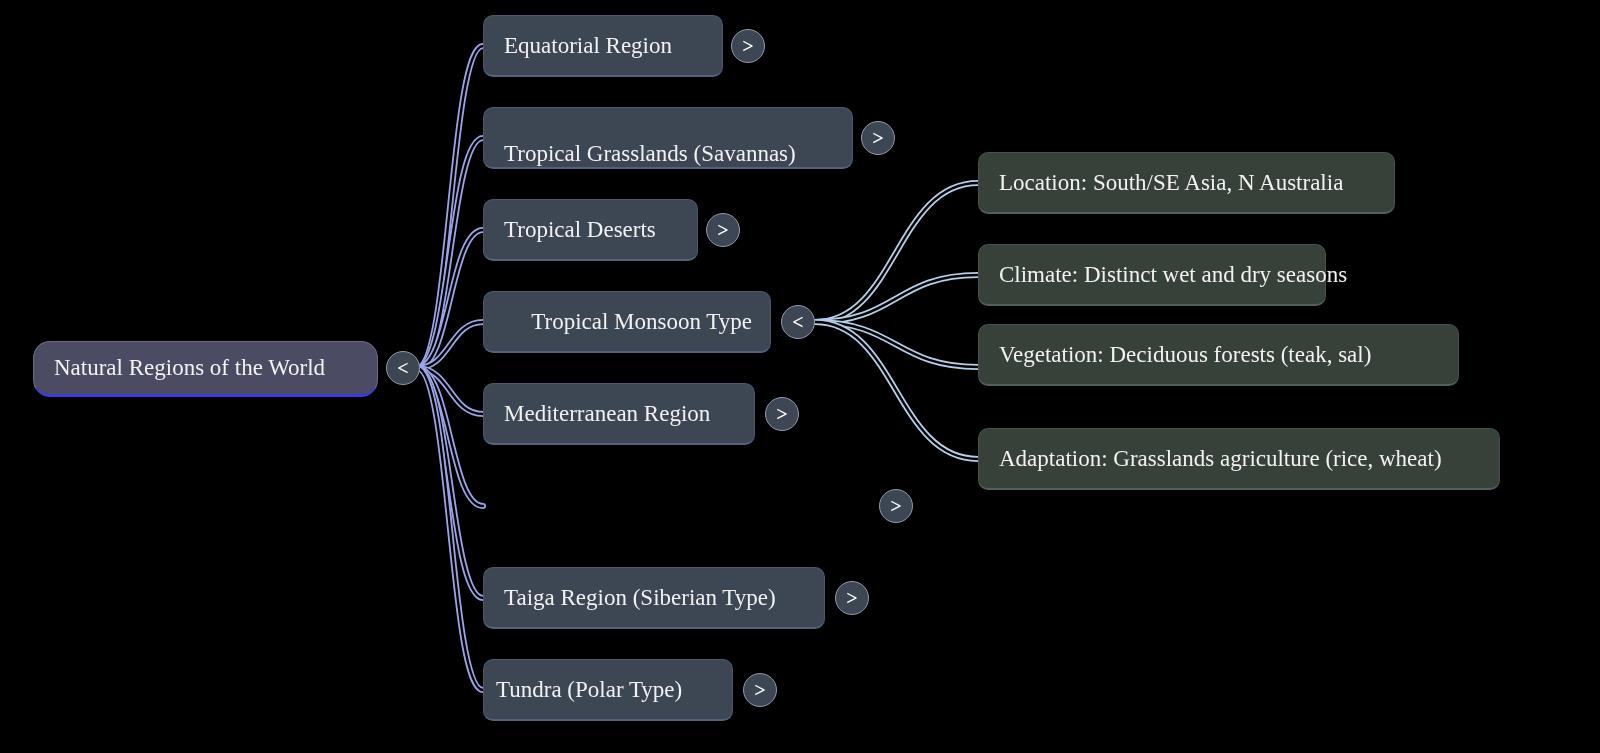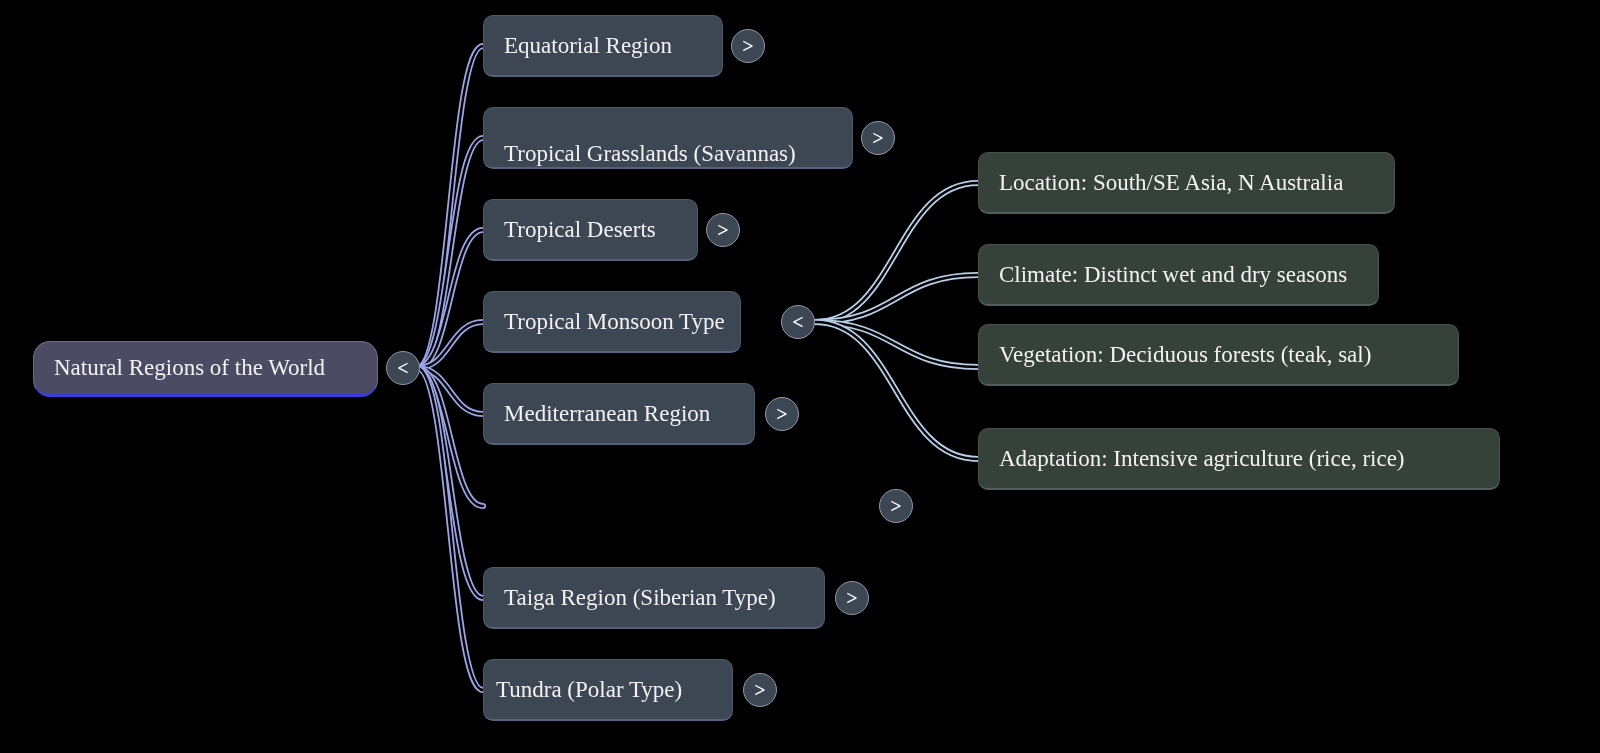--- a/index.html
+++ b/index.html
@@ -95,21 +95,21 @@
   <div class="node node-l1" style="left:483px;top:107px;width:370px;align-items:flex-end;">
     <span>Tropical Grasslands (Savannas)</span>
   </div>
   <div class="toggle" style="left:861px;top:121px;">&gt;</div>
 
   <div class="node node-l1" style="left:483px;top:199px;width:215px;">
     <span>Tropical Deserts</span>
   </div>
   <div class="toggle" style="left:706px;top:213px;">&gt;</div>
 
-  <div class="node node-l1" style="left:483px;top:291px;width:258px;">
+  <div class="node node-l1" style="left:483px;top:291px;width:288px;justify-content:flex-end;">
     <span>Tropical Monsoon Type</span>
   </div>
   <div class="toggle" style="left:781px;top:305px;">&lt;</div>
 
   <div class="node node-l1" style="left:483px;top:383px;width:272px;">
     <span>Mediterranean Region</span>
   </div>
   <div class="toggle" style="left:765px;top:397px;">&gt;</div>
 
   <div class="toggle" style="left:879px;top:489px;">&gt;</div>
@@ -120,23 +120,23 @@
   <div class="toggle" style="left:835px;top:581px;">&gt;</div>
 
   <div class="node node-l1" style="left:483px;top:659px;width:250px;padding-left:12px;">
     <span>Tundra (Polar Type)</span>
   </div>
   <div class="toggle" style="left:743px;top:673px;">&gt;</div>
 
   <div class="node node-l2" style="left:978px;top:152px;width:417px;">
     <span>Location: South/SE Asia, N Australia</span>
   </div>
-  <div class="node node-l2" style="left:978px;top:244px;width:401px;">
+  <div class="node node-l2" style="left:978px;top:244px;width:348px;">
     <span>Climate: Distinct wet and dry seasons</span>
   </div>
   <div class="node node-l2" style="left:978px;top:324px;width:481px;">
     <span>Vegetation: Deciduous forests (teak, sal)</span>
   </div>
   <div class="node node-l2" style="left:978px;top:428px;width:522px;">
-    <span>Adaptation: Intensive agriculture (rice, rice)</span>
+    <span>Adaptation: Grasslands agriculture (rice, wheat)</span>
   </div>
 
 </div>
 
 </body></html>

